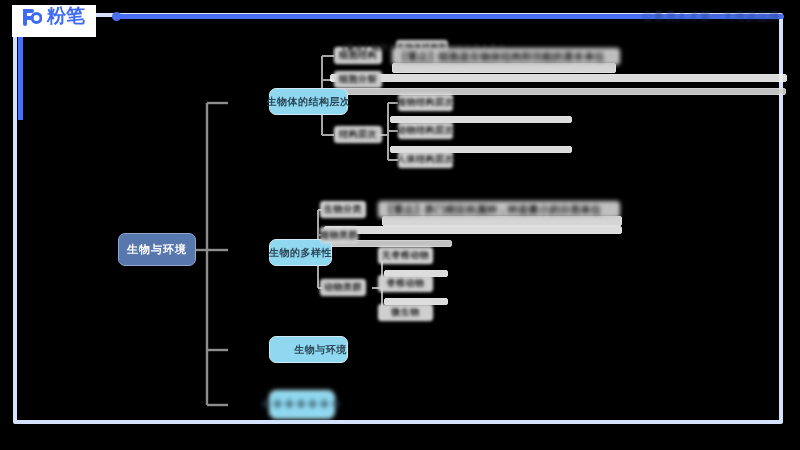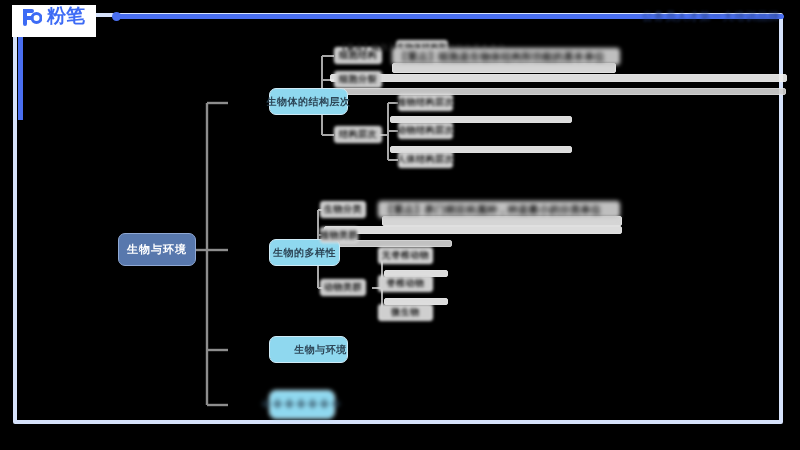--- a/index.html
+++ b/index.html
@@ -163,21 +163,21 @@
     <div class="sheet" style="left:382px;top:216px;width:238px;height:8px;"></div>
     <div class="sheet thin" style="left:324px;top:226px;width:296px;height:6px;"></div>
     <div class="sheet dark" style="left:330px;top:240px;width:120px;height:5px;"></div>
     <div class="sheet thin" style="left:384px;top:270px;width:62px;height:5px;"></div>
     <div class="sheet thin" style="left:384px;top:298px;width:62px;height:5px;"></div>
 
     <div class="node root" style="left:118px;top:233px;width:78px;height:33px;">生物与环境</div>
 
     <div class="node lvl2" style="left:228px;top:88px;width:79px;height:27px;">生物体的结构层次</div>
 
-    <div class="node lvl2" style="left:228px;top:239px;width:71px;height:27px;">生物的多样性</div>
+    <div class="node lvl2" style="left:228px;top:239px;width:63px;height:27px;">生物的多样性</div>
 
     <div class="node lvl2" style="left:228px;top:336px;width:79px;height:27px;padding-left:24px;">生物与环境</div>
 
     <div class="node lvl2 blurred blurred-hard" style="left:228px;top:390px;width:66px;height:29px;">※※※※※※※</div>
 
     <div class="node lvl3 blurred" style="left:334px;top:47px;width:48px;height:17px;">细胞结构</div>
 
     <div class="node note blurred" style="left:396px;top:40px;width:52px;height:14px;font-size:8px;" style2="">【重点】细胞是生物体结构和功能的基本单位</div>
 
     <div class="node lvl3 blurred" style="left:334px;top:71px;width:48px;height:17px;">细胞分裂</div>

